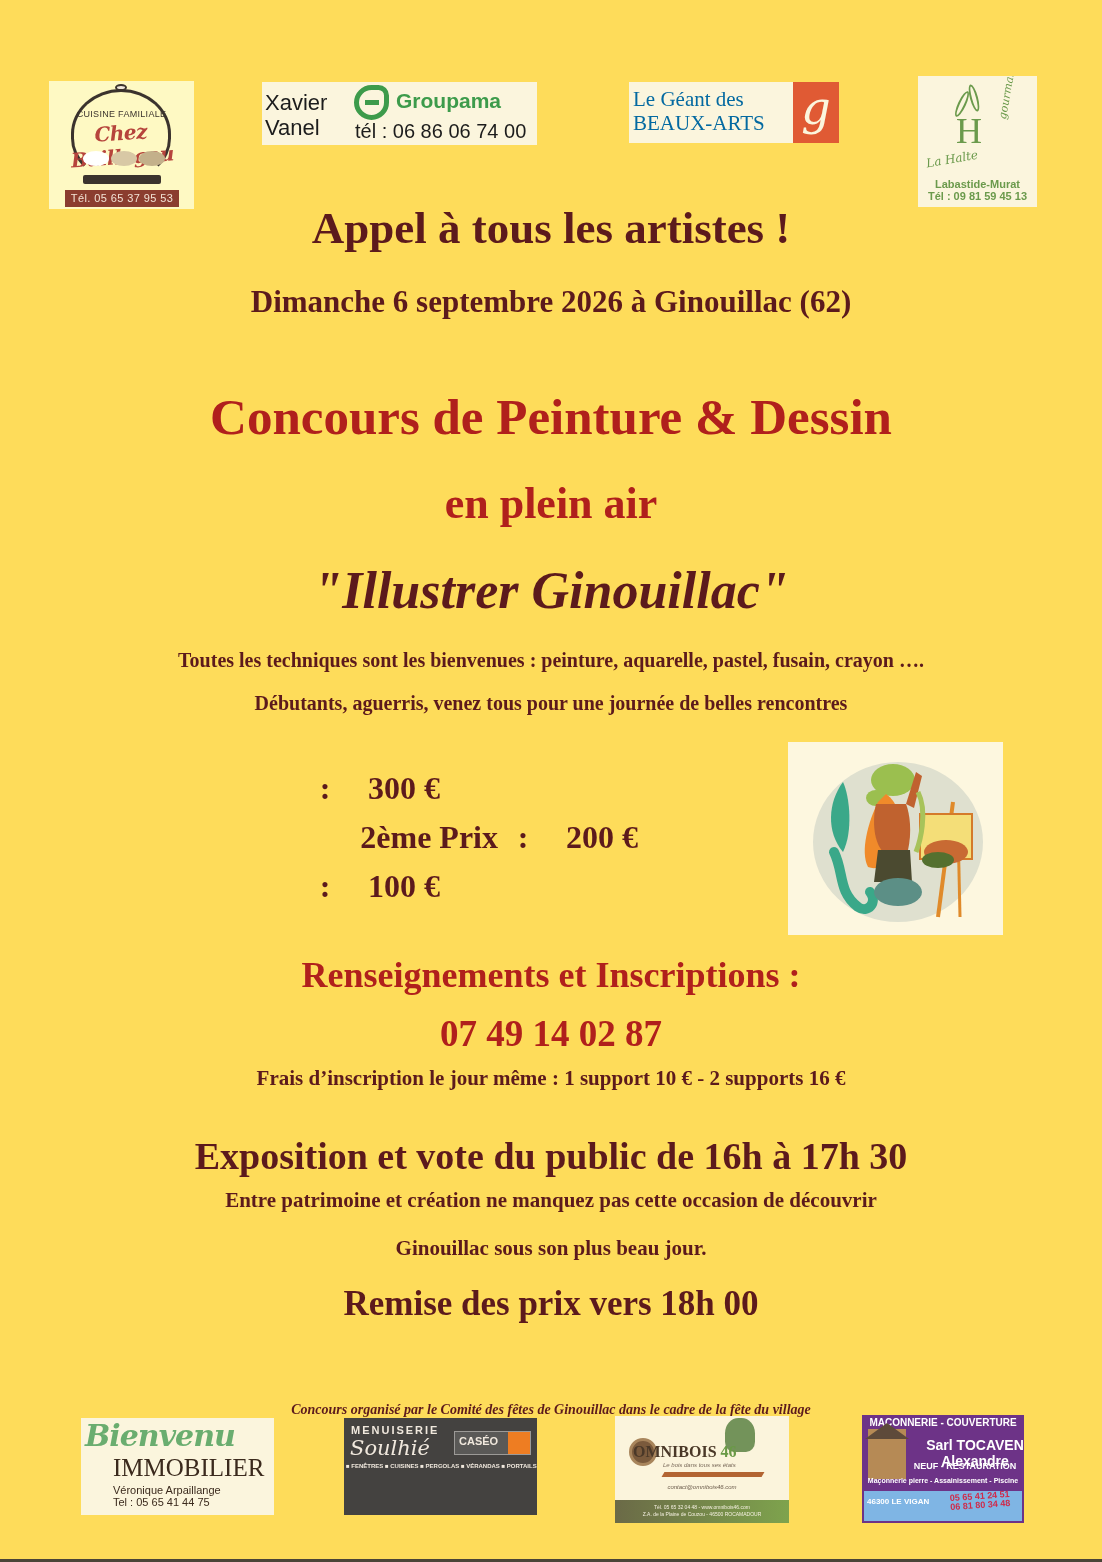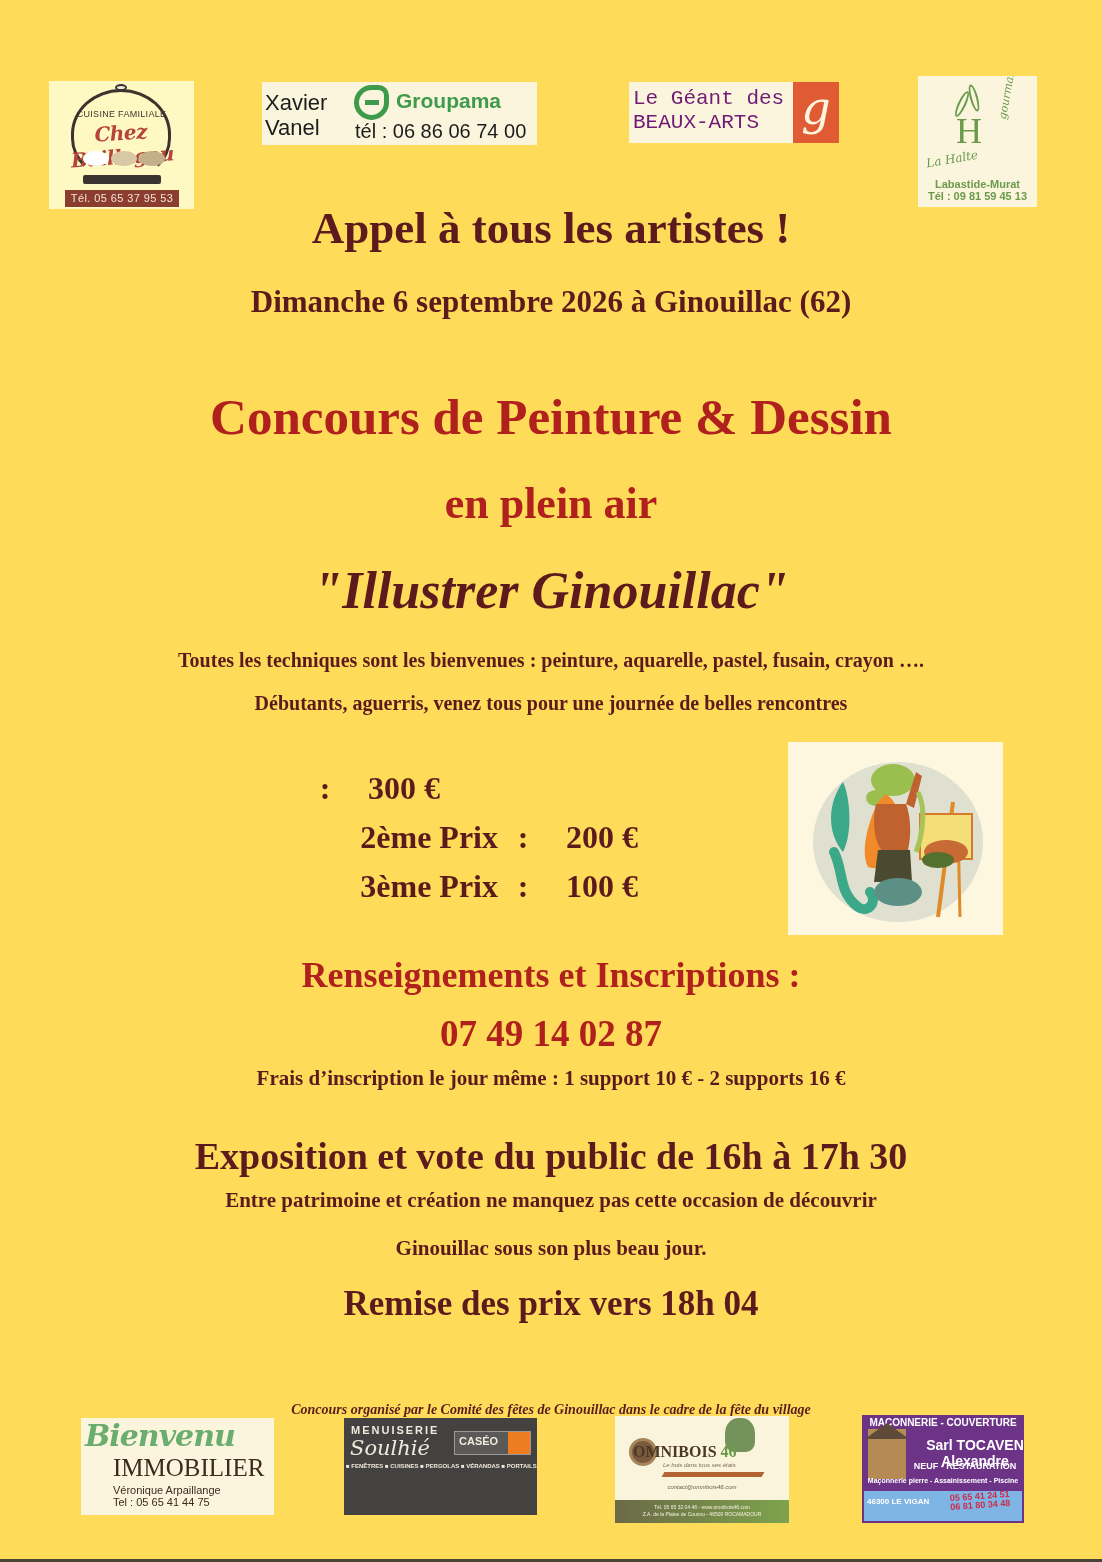--- a/index.html
+++ b/index.html
@@ -25,21 +25,21 @@
   
   .groupama { left: 262px; top: 82px; width: 275px; height: 63px; background: #fbf5dd; }
   .groupama .name { position: absolute; left: 3px; top: 8px; font-size: 22px; line-height: 25px; color: #1c1c1c; }
   .groupama .g-icon { position: absolute; left: 92px; top: 3px; width: 35px; height: 35px; border: 5px solid #3d9b4b; border-radius: 50%; border-top-right-radius: 30%; }
   .groupama .g-icon::after { content: ""; position: absolute; left: 6px; top: 10px; width: 14px; height: 5px; background: #3d9b4b; }
   .groupama .brand { position: absolute; left: 134px; top: 7px; font-size: 21px; font-weight: bold; color: #3d9b4b; }
   .groupama .tel { position: absolute; left: 93px; top: 38px; font-size: 20px; color: #1c1c1c; }
 
   
   .geant { left: 629px; top: 82px; width: 210px; height: 61px; background: #fbf5dd; }
-  .geant .txt { position: absolute; left: 4px; top: 5px; font-family: Liberation Mono, monospace; font-weight: normal; font-size: 21px; line-height: 24px; color: #701a75; }
+  .geant .txt { position: absolute; left: 4px; top: 5px; font-family: Liberation Serif, serif; font-weight: normal; font-size: 21px; line-height: 24px; color: #0369a1; }
   .geant .gbox { position: absolute; right: 0; top: 0; width: 46px; height: 61px; background: #e05a34; color: #fbf5dd; font-family: "DejaVu Serif", serif; font-style: italic; font-size: 46px; text-align: center; line-height: 52px; }
 
   
   .halte { left: 918px; top: 76px; width: 119px; height: 131px; background: #fbf5dd; }
   .halte .leaf { position: absolute; left: 40px; top: 14px; width: 8px; height: 28px; border: 2px solid #6b9a4c; border-radius: 50%; transform: rotate(25deg); }
   .halte .leaf2 { left: 52px; top: 8px; transform: rotate(-15deg); }
   .halte .H { position: absolute; left: 38px; top: 34px; font-family: "Liberation Serif", serif; font-weight: normal; font-size: 36px; color: #6b9a4c; }
   .halte .script { position: absolute; left: 8px; top: 76px; font-family: "DejaVu Serif", serif; font-style: italic; font-weight: normal; font-size: 12px; color: #6b9a4c; transform: rotate(-10deg); }
   .halte .gourmande { position: absolute; left: 78px; top: 42px; font-family: "DejaVu Serif", serif; font-weight: normal; font-style: italic; font-size: 11px; color: #6b9a4c; transform: rotate(-80deg); transform-origin: left top; white-space: nowrap; }
   .halte .place { position: absolute; left: 0; width: 119px; top: 102px; text-align: center; font-size: 11px; font-weight: bold; color: #6b9a4c; line-height: 12px; }
@@ -168,21 +168,20 @@
   <div class="prize-row">
     <span class="prize-sep">:</span>
     <span class="prize-amt">300 €</span>
   </div>
   <div class="prize-row">
     <span class="prize-rank">2ème Prix</span>
     <span class="prize-sep">:</span>
     <span class="prize-amt">200 €</span>
   </div>
   <div class="prize-row">
-    <span class="prize-rank">3ème Prix</span>
     <span class="prize-sep">:</span>
     <span class="prize-amt">100 €</span>
   </div>
 </div>
 
 <div class="artist">
   <svg width="215" height="193" viewBox="0 0 215 193">
     <ellipse cx="110" cy="100" rx="85" ry="80" fill="#dfe0cf"></ellipse>
     <path d="M55 40 C40 60 38 90 55 110 C65 90 62 55 55 40Z" fill="#3aa889"></path>
     <ellipse cx="105" cy="38" rx="22" ry="16" fill="#9bbf4f"></ellipse>
@@ -202,21 +201,21 @@
   </svg>
 </div>
 
 <div class="center red h-rens">Renseignements et Inscriptions :</div>
 <div class="center red h-phone">07 49 14 02 87</div>
 <div class="center maroon p-frais">Frais d’inscription le jour même : 1 support 10 € - 2 supports 16 €</div>
 
 <div class="center maroon h-expo">Exposition et vote du public de 16h à 17h 30</div>
 <div class="center maroon p-entre">Entre patrimoine et création ne manquez pas cette occasion de découvrir</div>
 <div class="center maroon p-gino">Ginouillac sous son plus beau jour.</div>
-<div class="center maroon h-remise">Remise des prix vers 18h 04</div>
+<div class="center maroon h-remise">Remise des prix vers 18h 00</div>
 <div class="center maroon p-org">Concours organisé par le Comité des fêtes de Ginouillac dans le cadre de la fête du village</div>
 
 <div class="logo bienvenu">
   <div class="script">Bienvenu</div>
   <div class="imm">IMMOBILIER</div>
   <div class="contact">
     <div>Véronique Arpaillange</div>
     <div>Tel : 05 65 41 44 75</div>
   </div>
 </div>

